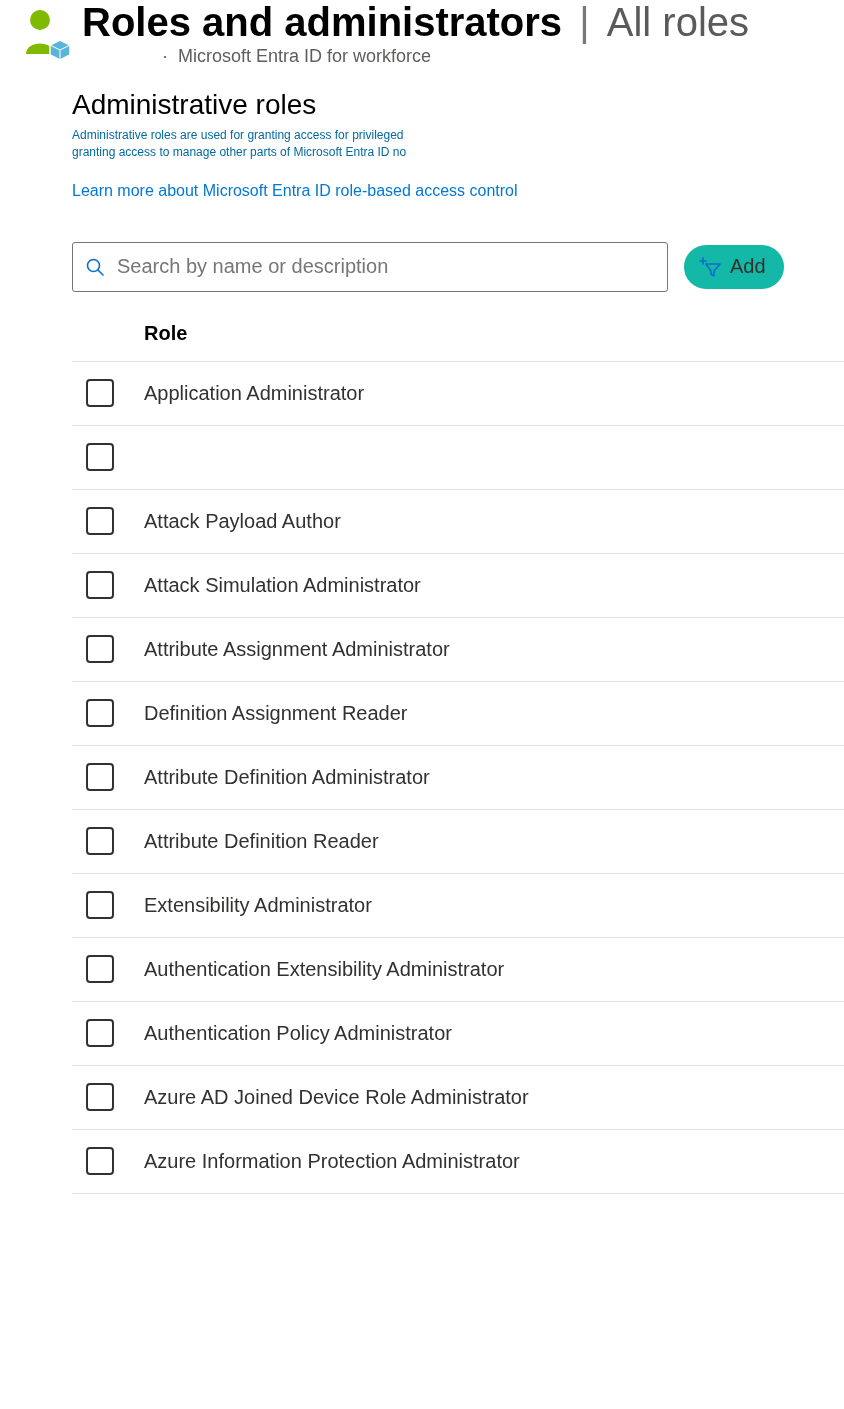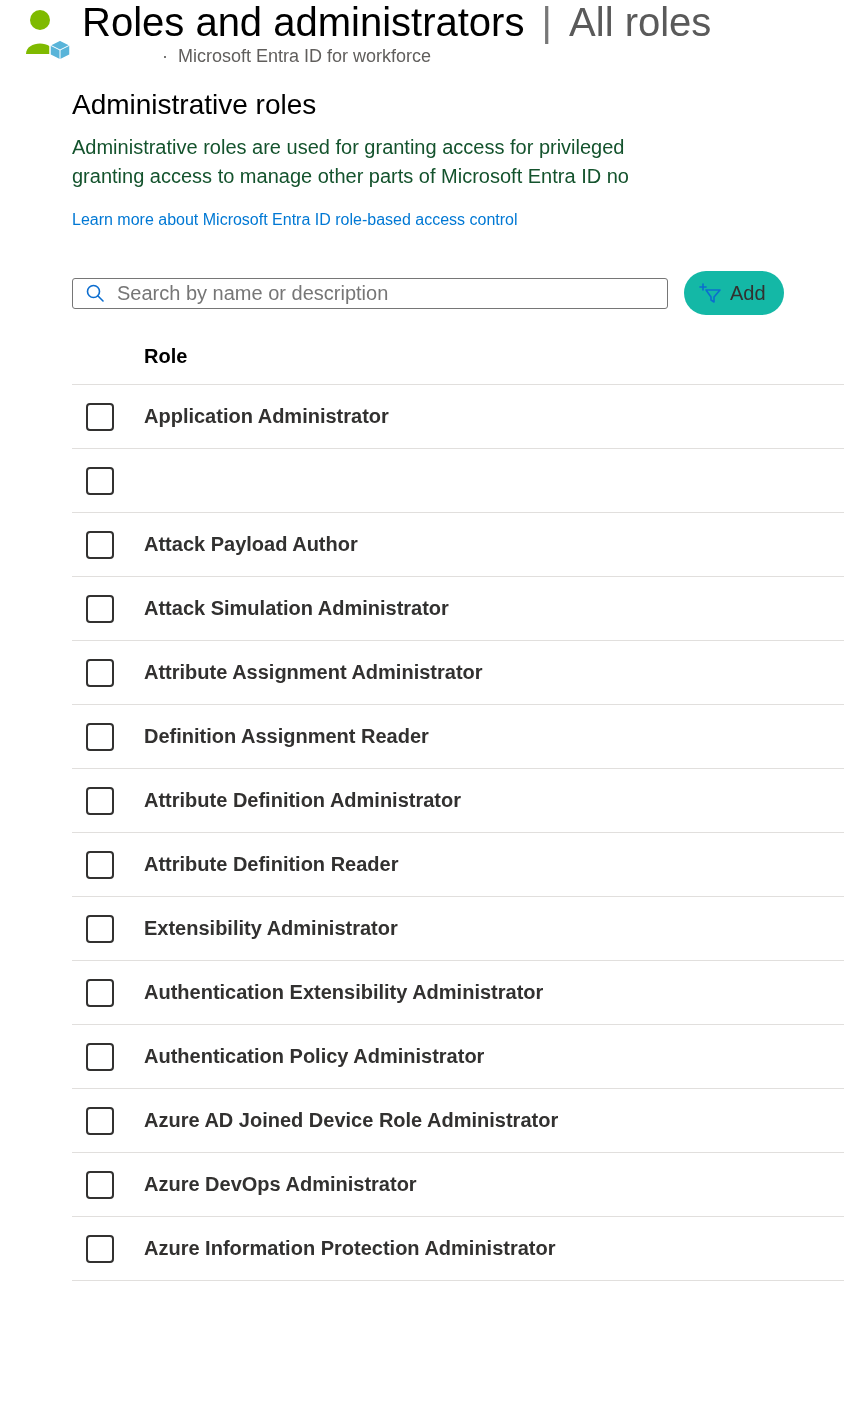--- a/index.html
+++ b/index.html
@@ -33,21 +33,21 @@
     white-space: nowrap;
     overflow: hidden;
   }
   .title-line {
     font-size: 40px;
     line-height: 1.1;
     white-space: nowrap;
     overflow: hidden;
   }
   .title-strong {
-    font-weight: 400;
+    font-weight: 700;
     color: #000;
   }
   .title-sep {
     font-weight: 300;
     color: #777;
     padding: 0 6px;
   }
   .title-sub {
     font-weight: 300;
     color: #5a5a5a;
@@ -67,26 +67,26 @@
     color: #605e5c;
     padding-right: 2px;
   }
   .content {
     padding: 22px 0 0 72px;
   }
   .section-heading {
     font-size: 28px;
     font-weight: 400;
     color: #000;
-    margin: 0 0 12px 0;
+    margin: 0 0 6px 0;
   }
   .section-desc {
-    font-size: 20px;
+    font-size: 12px;
     line-height: 1.45;
-    color: #14532d;
+    color: #0369a1;
     margin: 1px 0 20px 0;
     max-width: 760px;
     overflow: hidden;
   }
   .learn-link {
     font-size: 16px;
     color: #0078d4;
     text-decoration: none;
     display: inline-block;
     margin-bottom: 42px;
@@ -95,21 +95,21 @@
     display: flex;
     align-items: center;
     gap: 16px;
     margin-bottom: 24px;
     overflow: hidden;
   }
   .search-box {
     display: flex;
     align-items: center;
     width: 596px;
-    height: 31px;
+    height: 50px;
     border: 1px solid #767676;
     border-radius: 3px;
     padding: 0 12px;
     flex: 0 0 auto;
   }
   .search-box .search-icon {
     display: flex;
     align-items: center;
     justify-content: center;
     margin-right: 10px;
@@ -179,21 +179,20 @@
     background: #fff;
     cursor: pointer;
   }
   .role-cell {
     font-size: 20px;
     color: #323130;
     flex: 1;
     white-space: nowrap;
     overflow: hidden;
     text-overflow: ellipsis;
-    font-weight: bold;
   }
 </style>
 </head>
 <body>
 
 <div class="page">
 
   <div class="header">
     <div class="header-icon">
       <svg width="56" height="56" viewBox="0 0 56 56">
@@ -320,25 +319,19 @@
           <div class="row">
             <div class="cb-cell">
               <div class="checkbox"></div>
             </div>
             <div class="role-cell">Azure AD Joined Device Role Administrator</div>
           </div>
           <div class="row">
             <div class="cb-cell">
               <div class="checkbox"></div>
             </div>
-            <div class="role-cell">Azure DevOps Administrator</div>
-          </div>
-          <div class="row">
-            <div class="cb-cell">
-              <div class="checkbox"></div>
-            </div>
             <div class="role-cell">Azure Information Protection Administrator</div>
           </div>
         </div>
     </div>
   </div>
 
 </div>
 
 </body></html>

